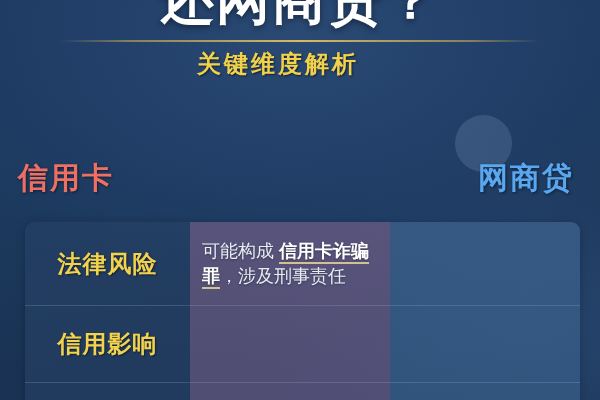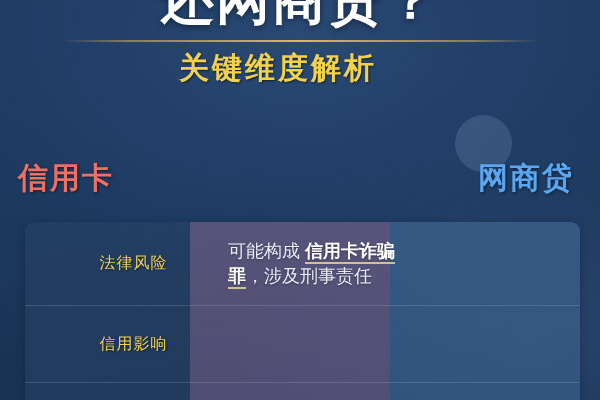--- a/index.html
+++ b/index.html
@@ -62,21 +62,21 @@
       rgba(212,175,85,0) 100%);
   }
 
   
   .subtitle {
     position: absolute;
     left: 0;
     top: 48px;
     width: 556px;
     text-align: center;
-    font-size: 30px;
+    font-size: 24px;
     font-weight: bold;
     color: #f2d24b;
     letter-spacing: 3px;
     text-shadow: 1px 1px 2px rgba(0,0,0,0.55);
   }
 
   
   .side-label {
     position: absolute;
     font-size: 30px;
@@ -138,26 +138,25 @@
   }
   .row + .row {
     border-top: 1px solid rgba(168,192,220,0.22);
     align-items: center;
   }
 
   .cell-label {
     width: 165px;
     flex: 0 0 165px;
     text-align: center;
-    font-size: 16px;
-    font-weight: normal;
+    font-size: 24px;
+    font-weight: bold;
     color: #f3d34e;
     letter-spacing: 1px;
     text-shadow: 1px 1px 2px rgba(0,0,0,0.5);
-    padding-left: 26px;
   }
   .cell-text {
     width: 200px;
     flex: 0 0 200px;
     box-sizing: border-box;
     padding: 0 8px 0 12px;
     font-size: 18px;
     line-height: 25px;
     color: #e9eef6;
     text-shadow: 0 1px 2px rgba(0,0,0,0.35);

